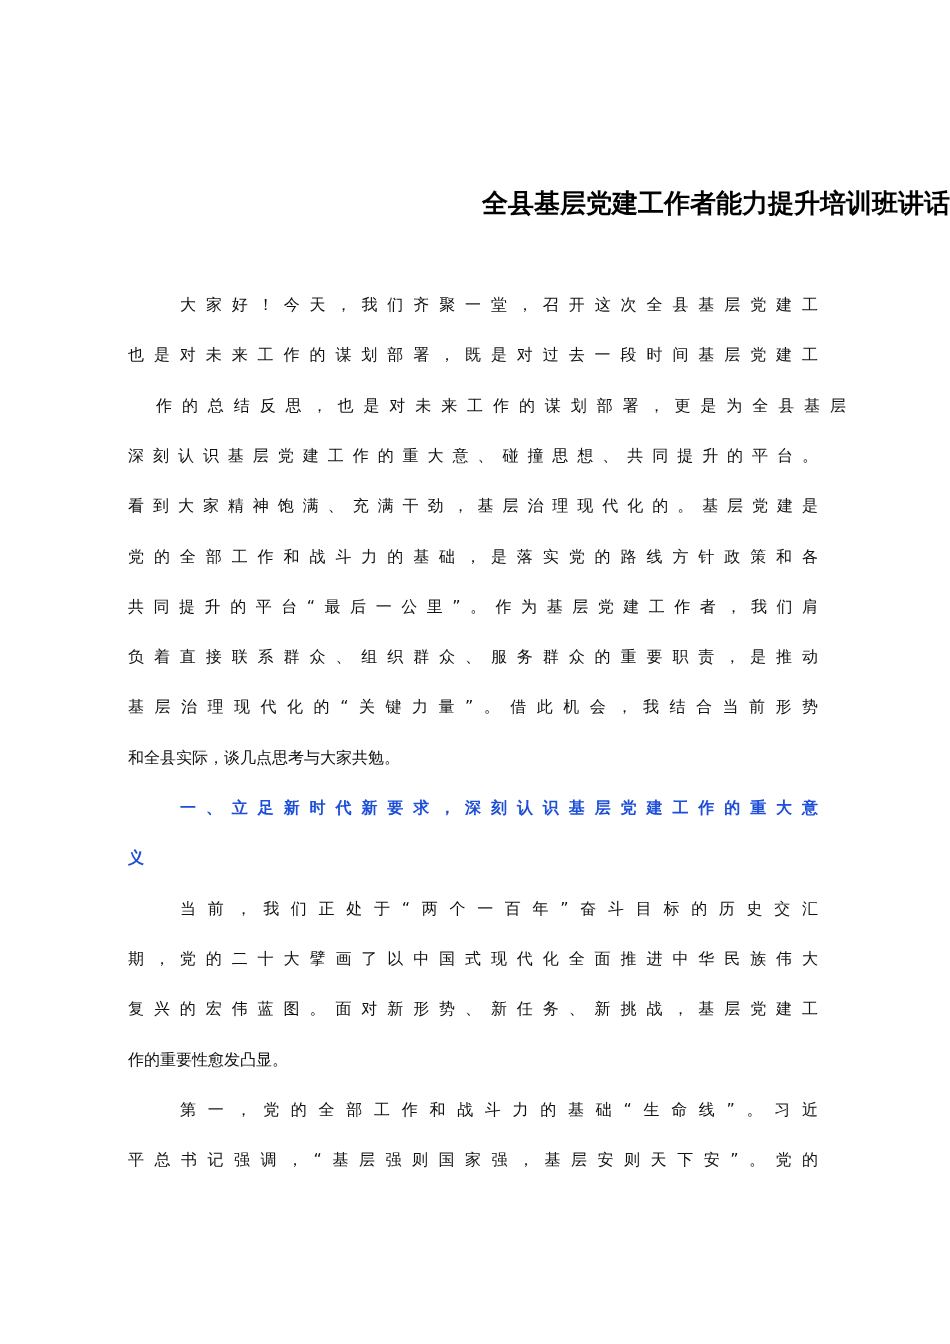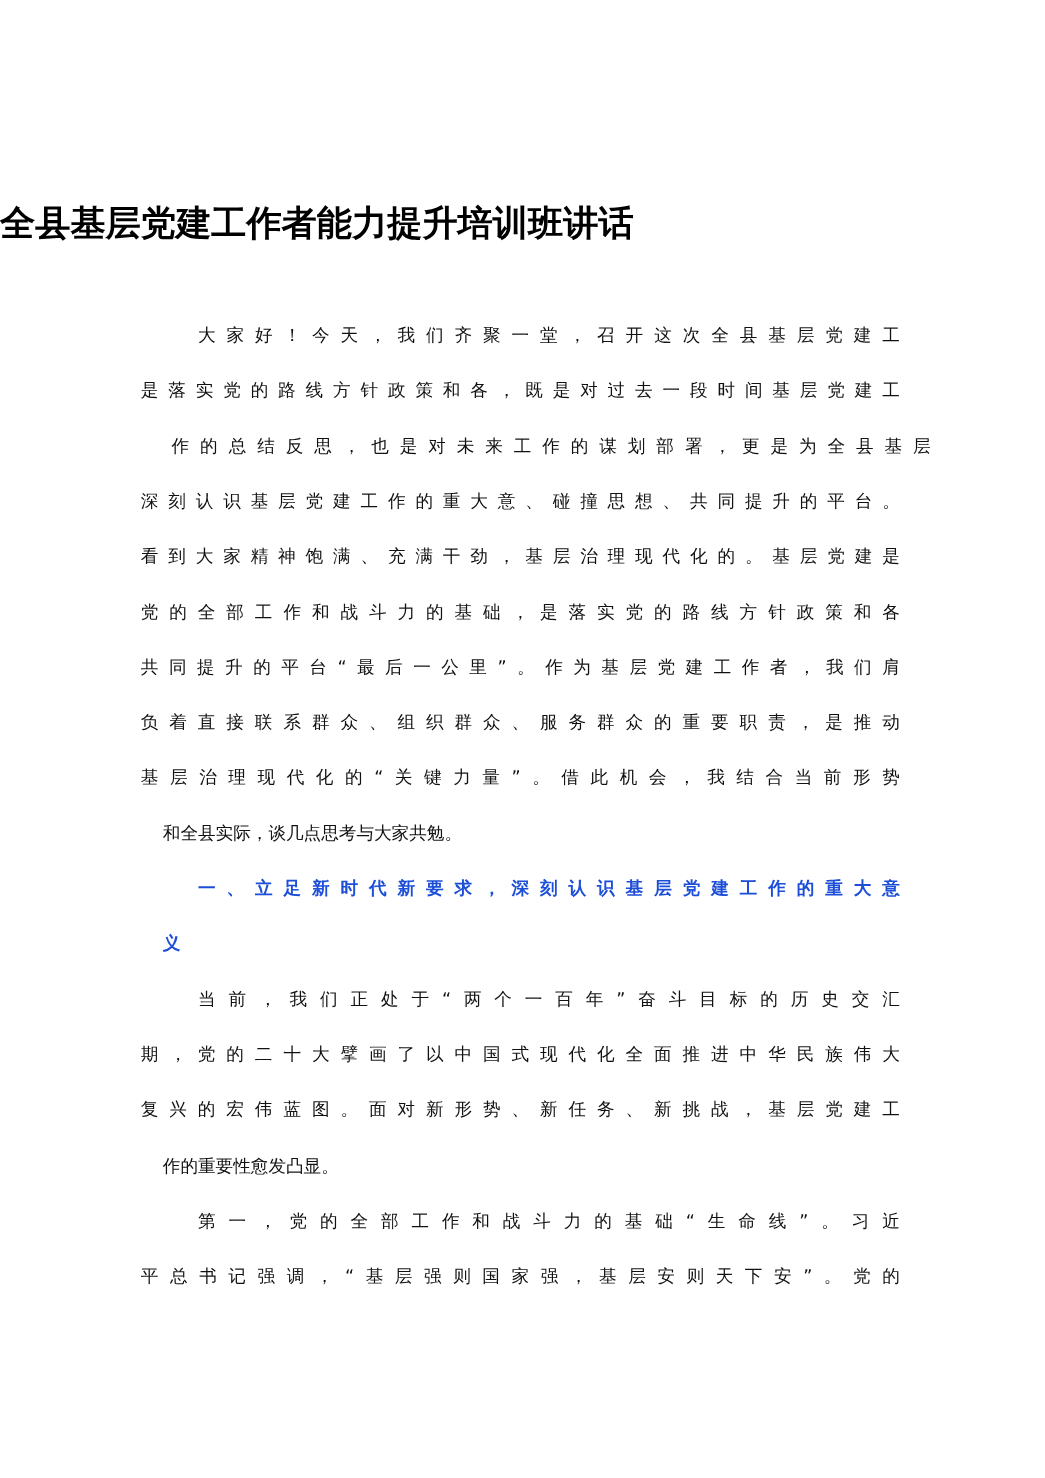--- a/index.html
+++ b/index.html
@@ -1,42 +1,42 @@
 <!DOCTYPE html>
 <html><head>
 <meta charset="utf-8">
 <style>
   html, body { margin: 0; padding: 0; background: #ffffff; }
   body { width: 950px; height: 1344px; position: relative; overflow: hidden; }
   .page { position: absolute; left: 0; top: 0; width: 950px; height: 1344px; background: #fff; }
   .title {
-    position: absolute; left: 0; top: 178px; width: 950px; text-align: left;
+    position: absolute; left: 0; top: 178px; width: 950px; text-align: right;
     font-family: "DejaVu Serif", "Liberation Serif", serif; font-weight: bold;
-    font-size: 32px; color: #000; letter-spacing: 0px; line-height: 50px;
+    font-size: 26px; color: #000; letter-spacing: 0px; line-height: 50px;
   }
   .body {
     position: absolute; left: 128px; top: 0; width: 690px;
   }
   .line {
     position: absolute; left: 0; width: 690px; height: 50px; line-height: 50px;
     font-family: "DejaVu Sans", "Liberation Sans", sans-serif; font-size: 16px;
     color: #111; white-space: nowrap; text-align: justify; text-align-last: justify;
   }
-  .line.last { text-align-last: left; margin-left: 20px; }
+  .line.last { text-align-last: left; }
   .line.indent { padding-left: 52px; width: 638px; }
   .line.heading { font-weight: bold; color: #1d4ed8; }
 </style>
 </head>
 <body>
 
 <div class="page">
   <div class="title">全县基层党建工作者能力提升培训班讲话</div>
   <div class="body" id="body">
       <div class="line indent" style="top: 280px;">大家好！今天，我们齐聚一堂，召开这次全县基层党建工</div>
-      <div class="line" style="top: 330.3px;">是落实党的路线方针政策和各，既是对过去一段时间基层党建工</div>
+      <div class="line" style="top: 330.3px;">也是对未来工作的谋划部署，既是对过去一段时间基层党建工</div>
       <div class="line" style="top: 380.6px; margin-left: 28px;">作的总结反思，也是对未来工作的谋划部署，更是为全县基层</div>
       <div class="line" style="top: 430.9px;">深刻认识基层党建工作的重大意、碰撞思想、共同提升的平台。</div>
       <div class="line" style="top: 481.2px;">看到大家精神饱满、充满干劲，基层治理现代化的。基层党建是</div>
       <div class="line" style="top: 531.5px;">党的全部工作和战斗力的基础，是落实党的路线方针政策和各</div>
       <div class="line" style="top: 581.8px;">共同提升的平台“最后一公里”。作为基层党建工作者，我们肩</div>
       <div class="line" style="top: 632.1px;">负着直接联系群众、组织群众、服务群众的重要职责，是推动</div>
       <div class="line" style="top: 682.4px;">基层治理现代化的“关键力量”。借此机会，我结合当前形势</div>
       <div class="line last" style="top: 732.7px;">和全县实际，谈几点思考与大家共勉。</div>
       <div class="line indent heading" style="top: 783px;">一、立足新时代新要求，深刻认识基层党建工作的重大意</div>
       <div class="line heading last" style="top: 833.3px;">义</div>

